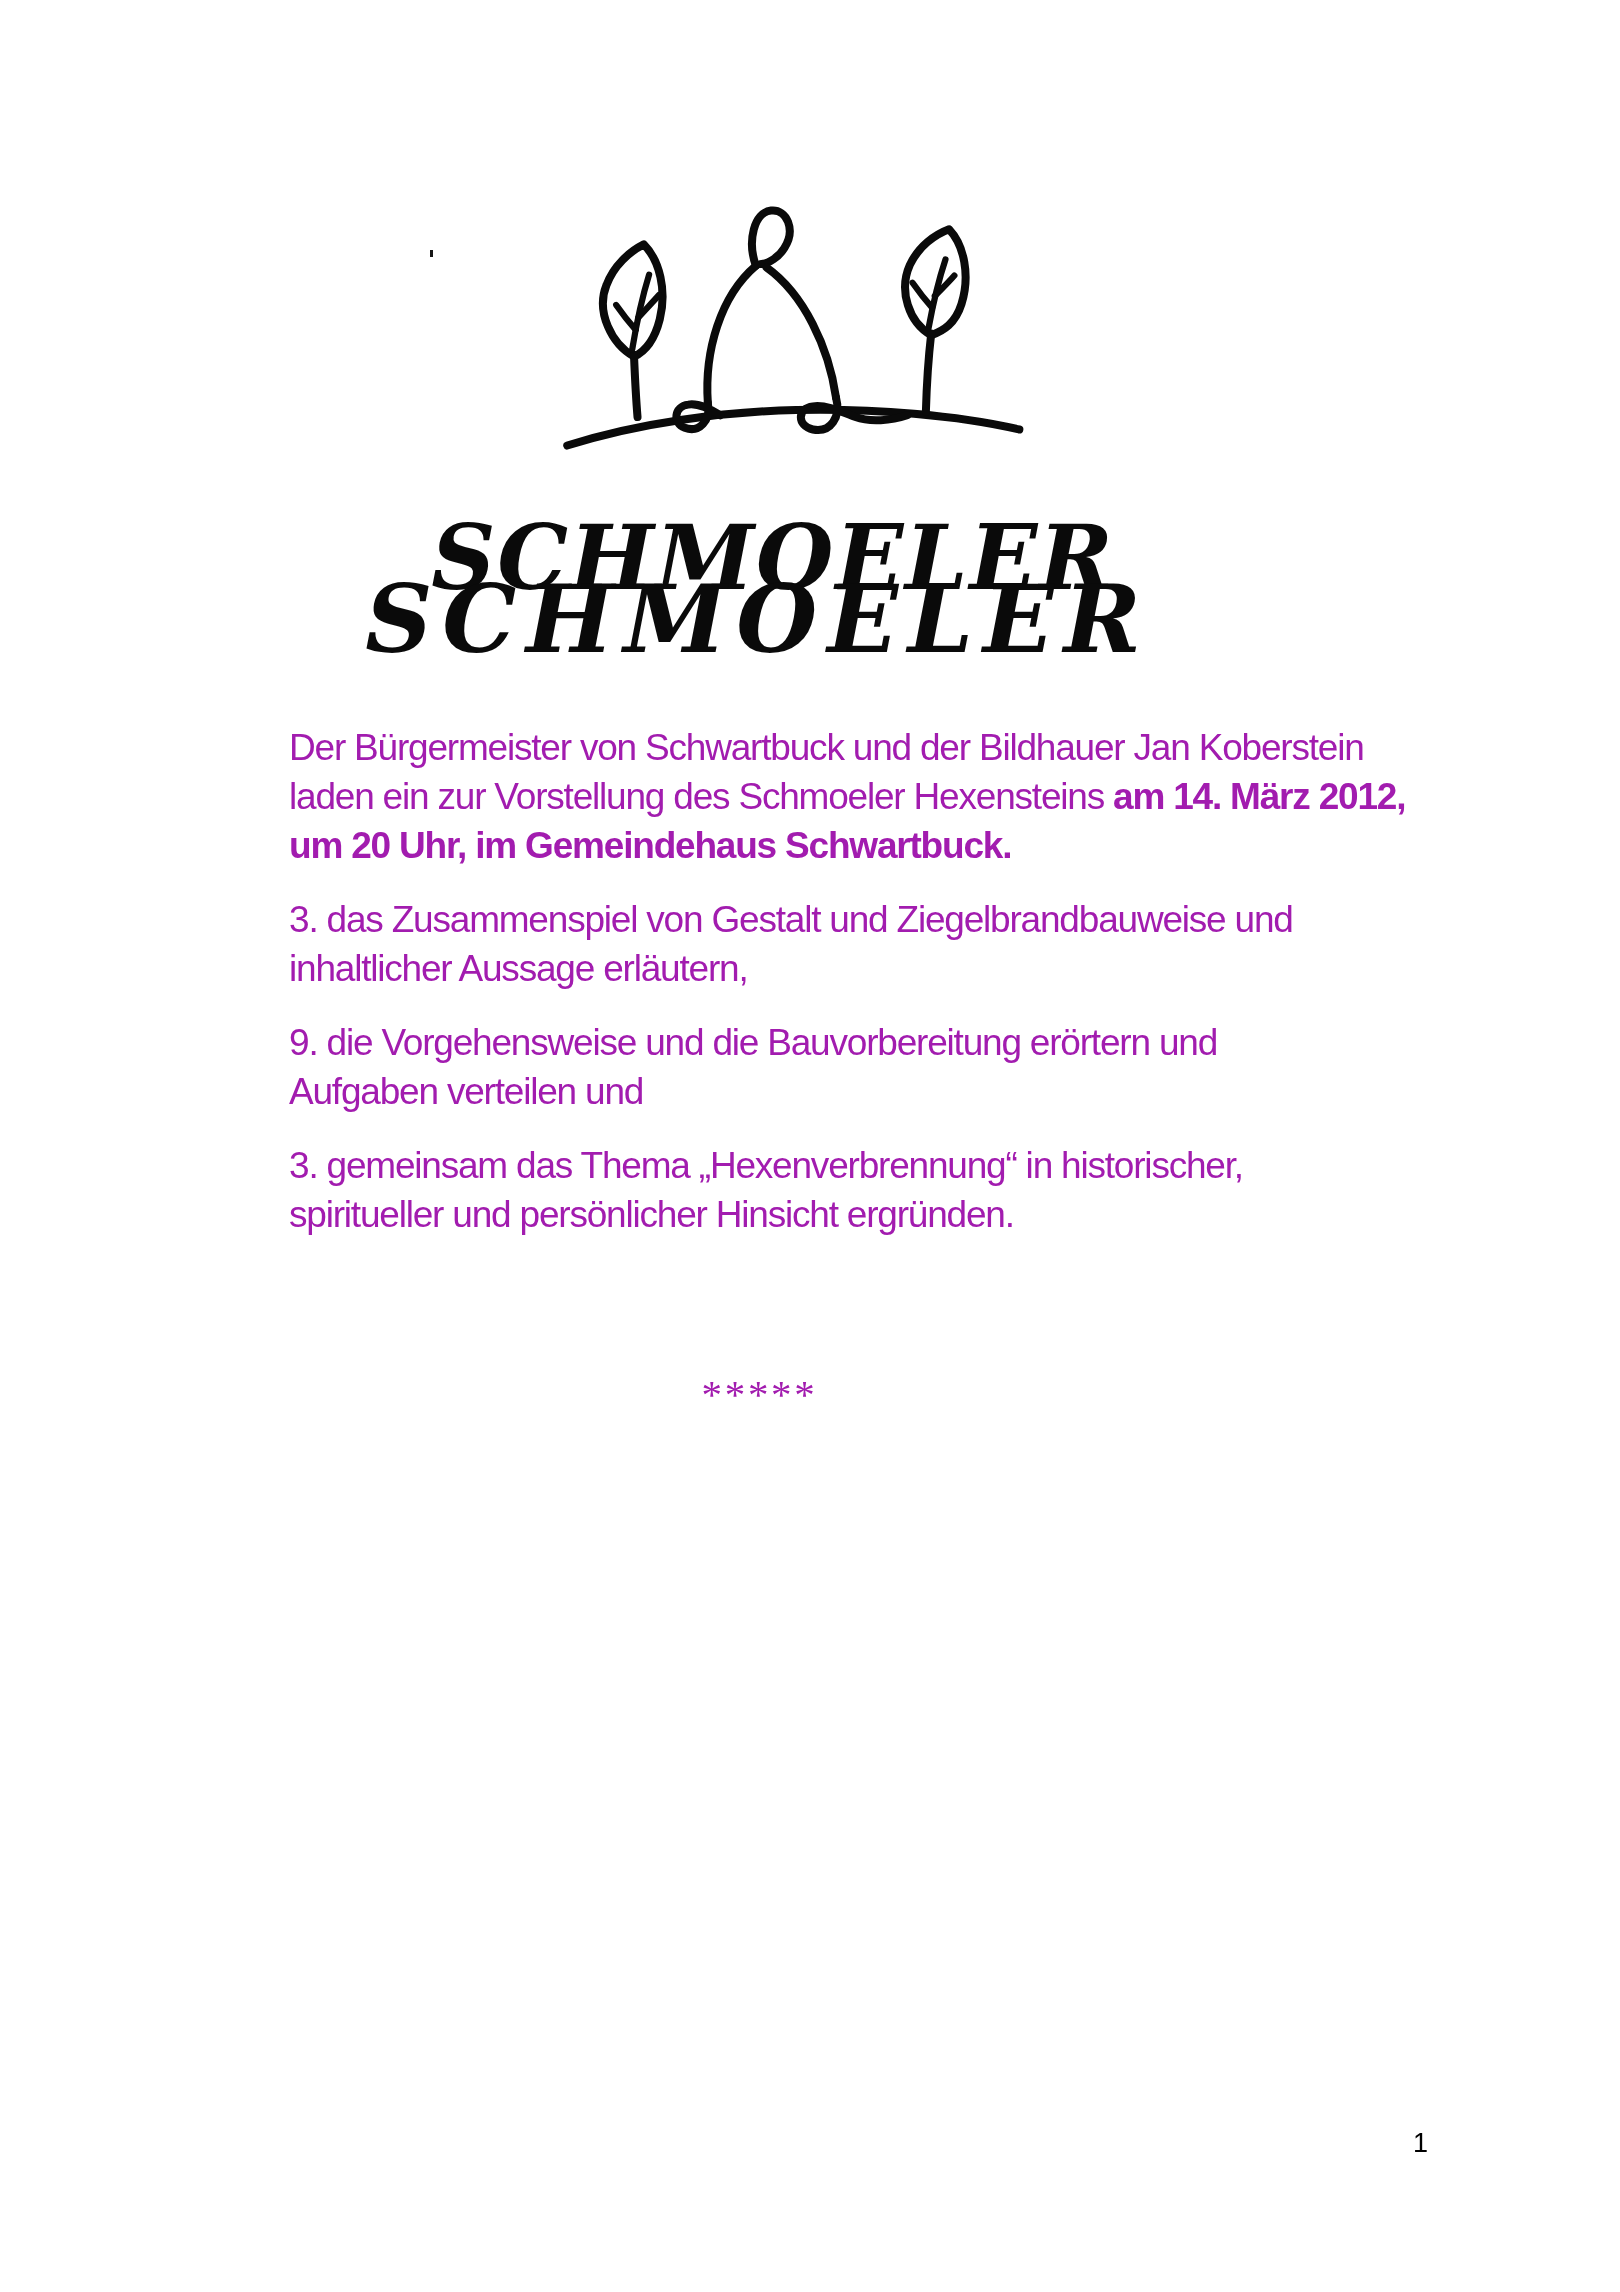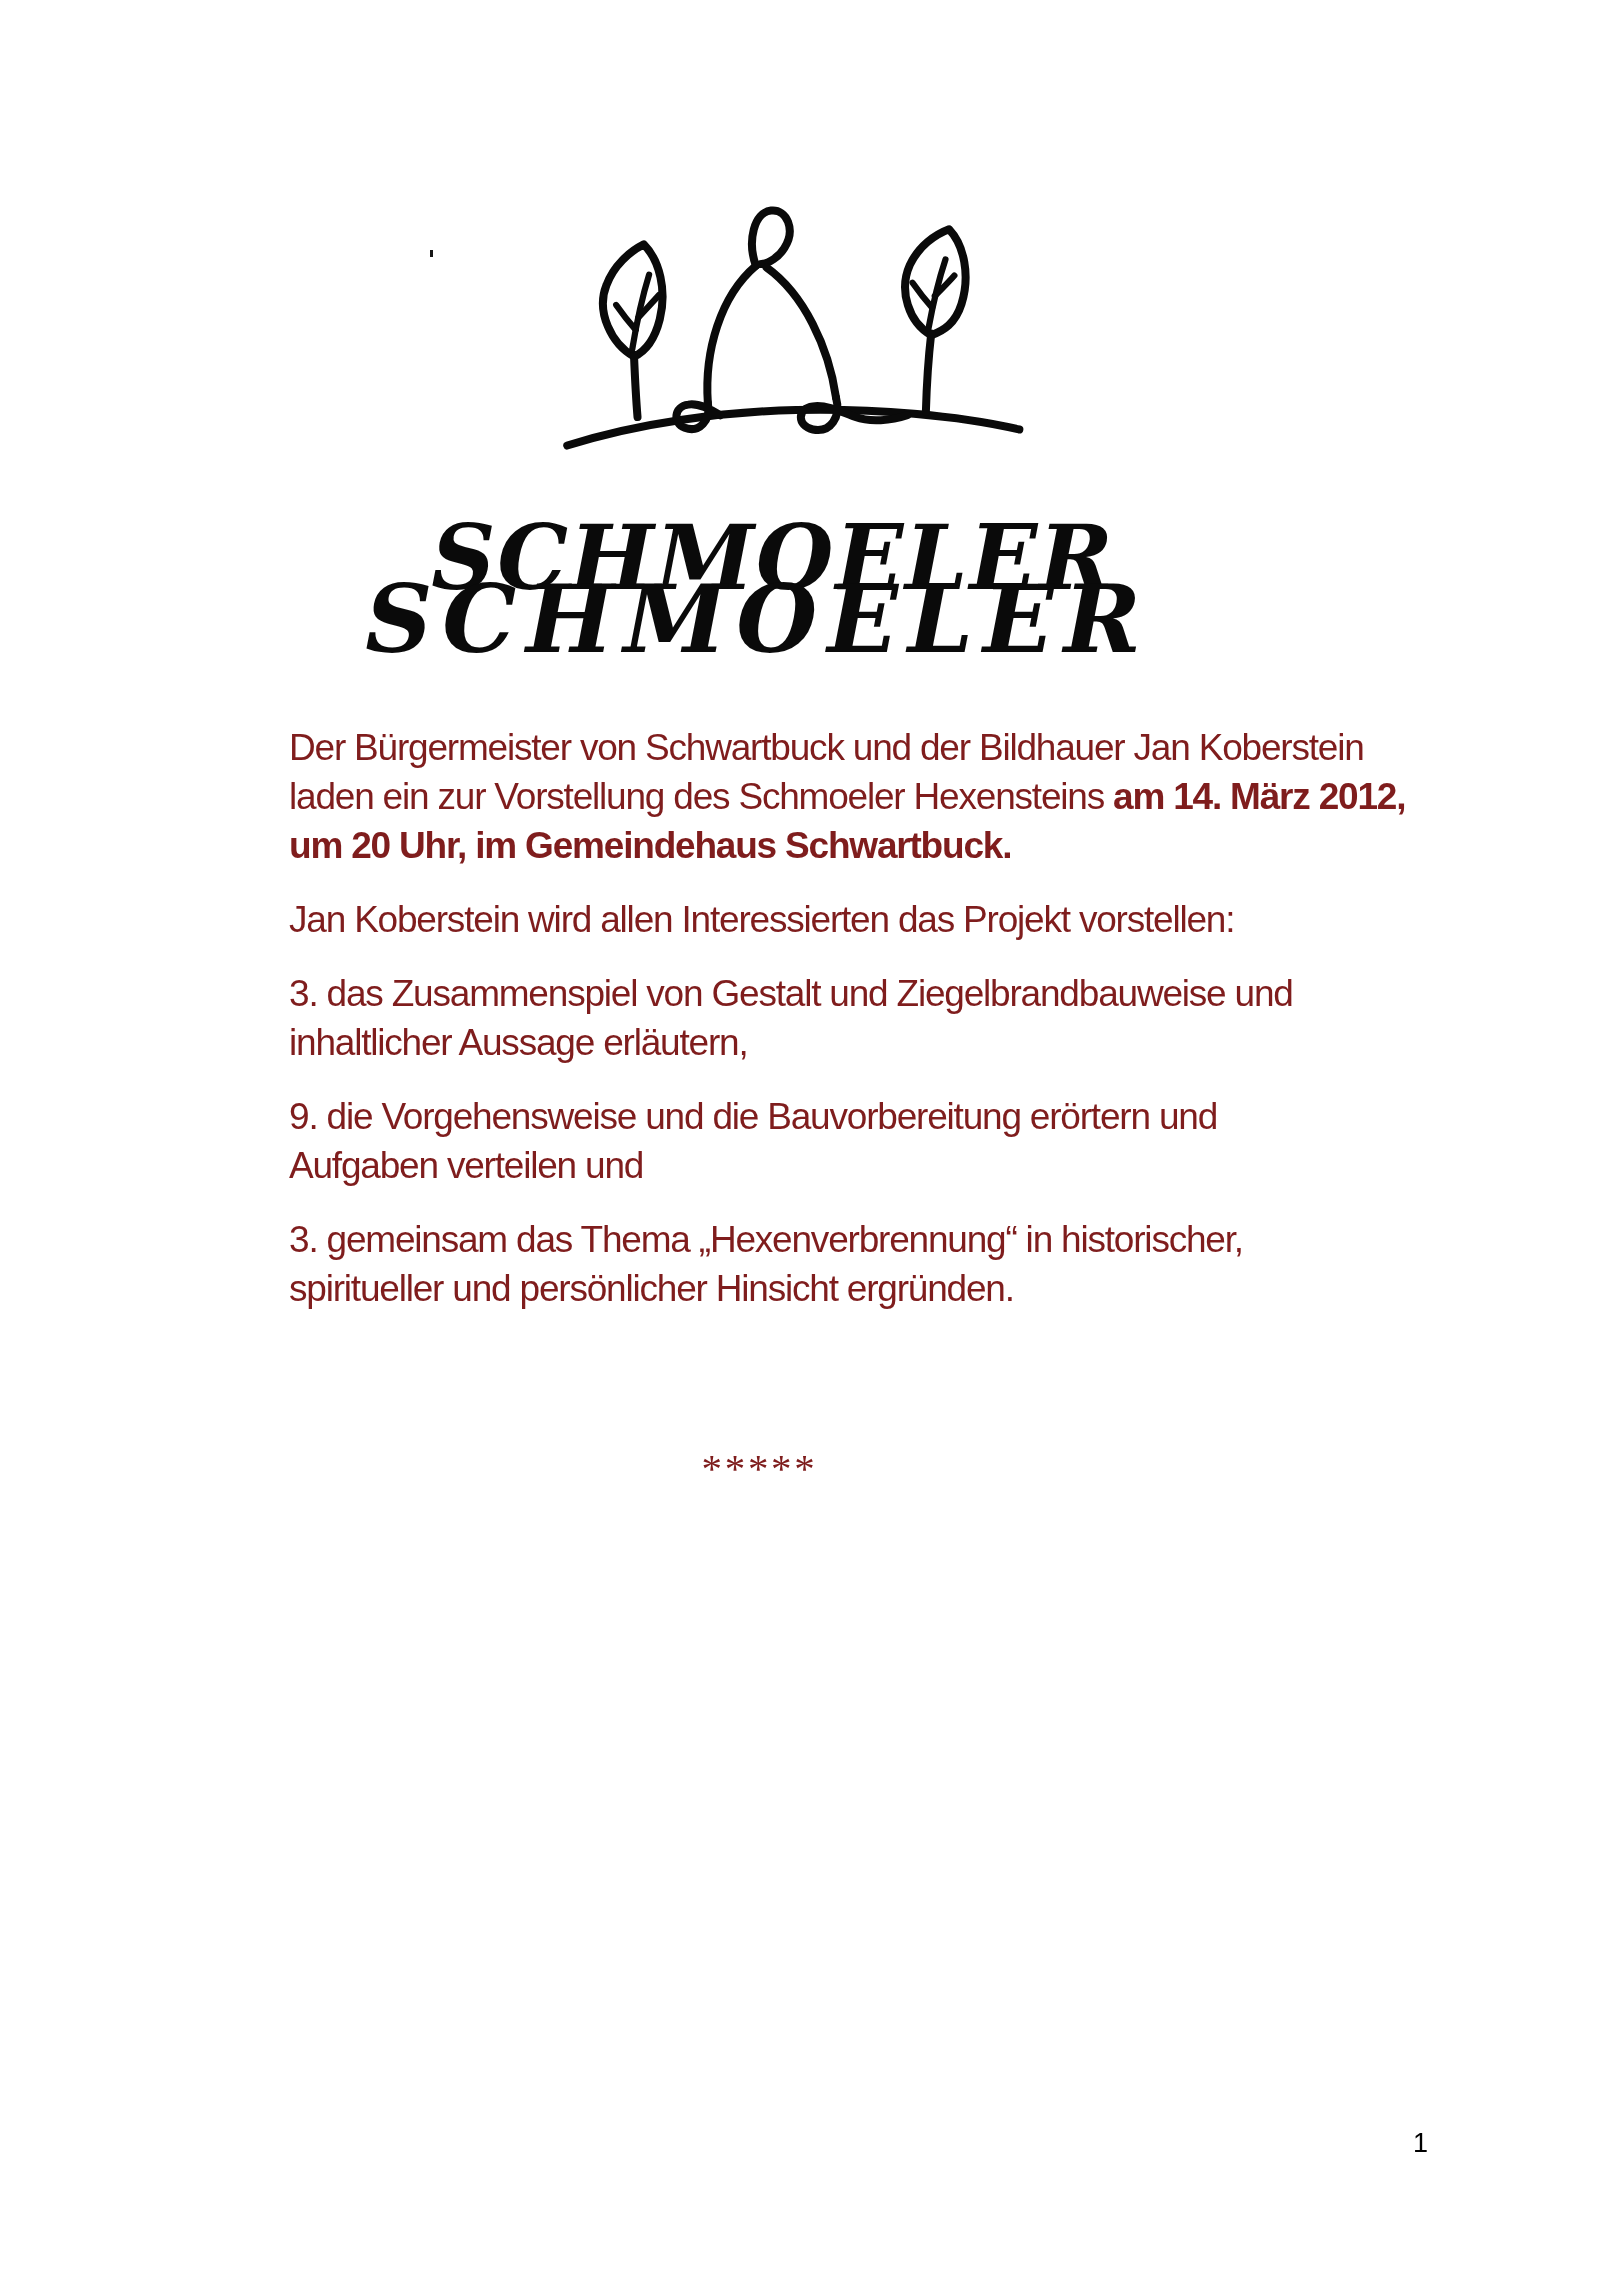--- a/index.html
+++ b/index.html
@@ -57,21 +57,21 @@
     letter-spacing: 9.8px;
   }
 
   
   .body-text {
     position: absolute;
     left: 289px; top: 723px;
     font-size: 37px;
     line-height: 49px;
     letter-spacing: -1.2px;
-    color: #7f1d1d;
+    color: #a21caf;
   }
   .body-text p {
     margin: 0 0 25px 0;
     white-space: pre;
   }
   .body-text .bold { font-weight: bold; }
 
   .separator {
     margin-top: 131px !important;
     width: 941px;
@@ -128,21 +128,20 @@
     </g>
   </svg>
 
   <div class="logo-title line1">SCHMOELER</div>
   <div class="logo-title line2">SCHMOELER</div>
 
   <div class="body-text">
     <p><span>Der Bürgermeister von Schwartbuck und der Bildhauer Jan Koberstein
 laden ein zur Vorstellung des Schmoeler Hexensteins </span><span class="bold">am 14. März 2012,
 um 20 Uhr, im Gemeindehaus Schwartbuck.</span></p>
-    <p>Jan Koberstein wird allen Interessierten das Projekt vorstellen:</p>
     <p>3. das Zusammenspiel von Gestalt und Ziegelbrandbauweise und
 inhaltlicher Aussage erläutern,</p>
     <p>9. die Vorgehensweise und die Bauvorbereitung erörtern und
 Aufgaben verteilen und</p>
     <p>3. gemeinsam das Thema „Hexenverbrennung“ in historischer,
 spiritueller und persönlicher Hinsicht ergründen.</p>
     <p class="separator">*****</p>
   </div>
 
   <div class="page-number">1</div>

